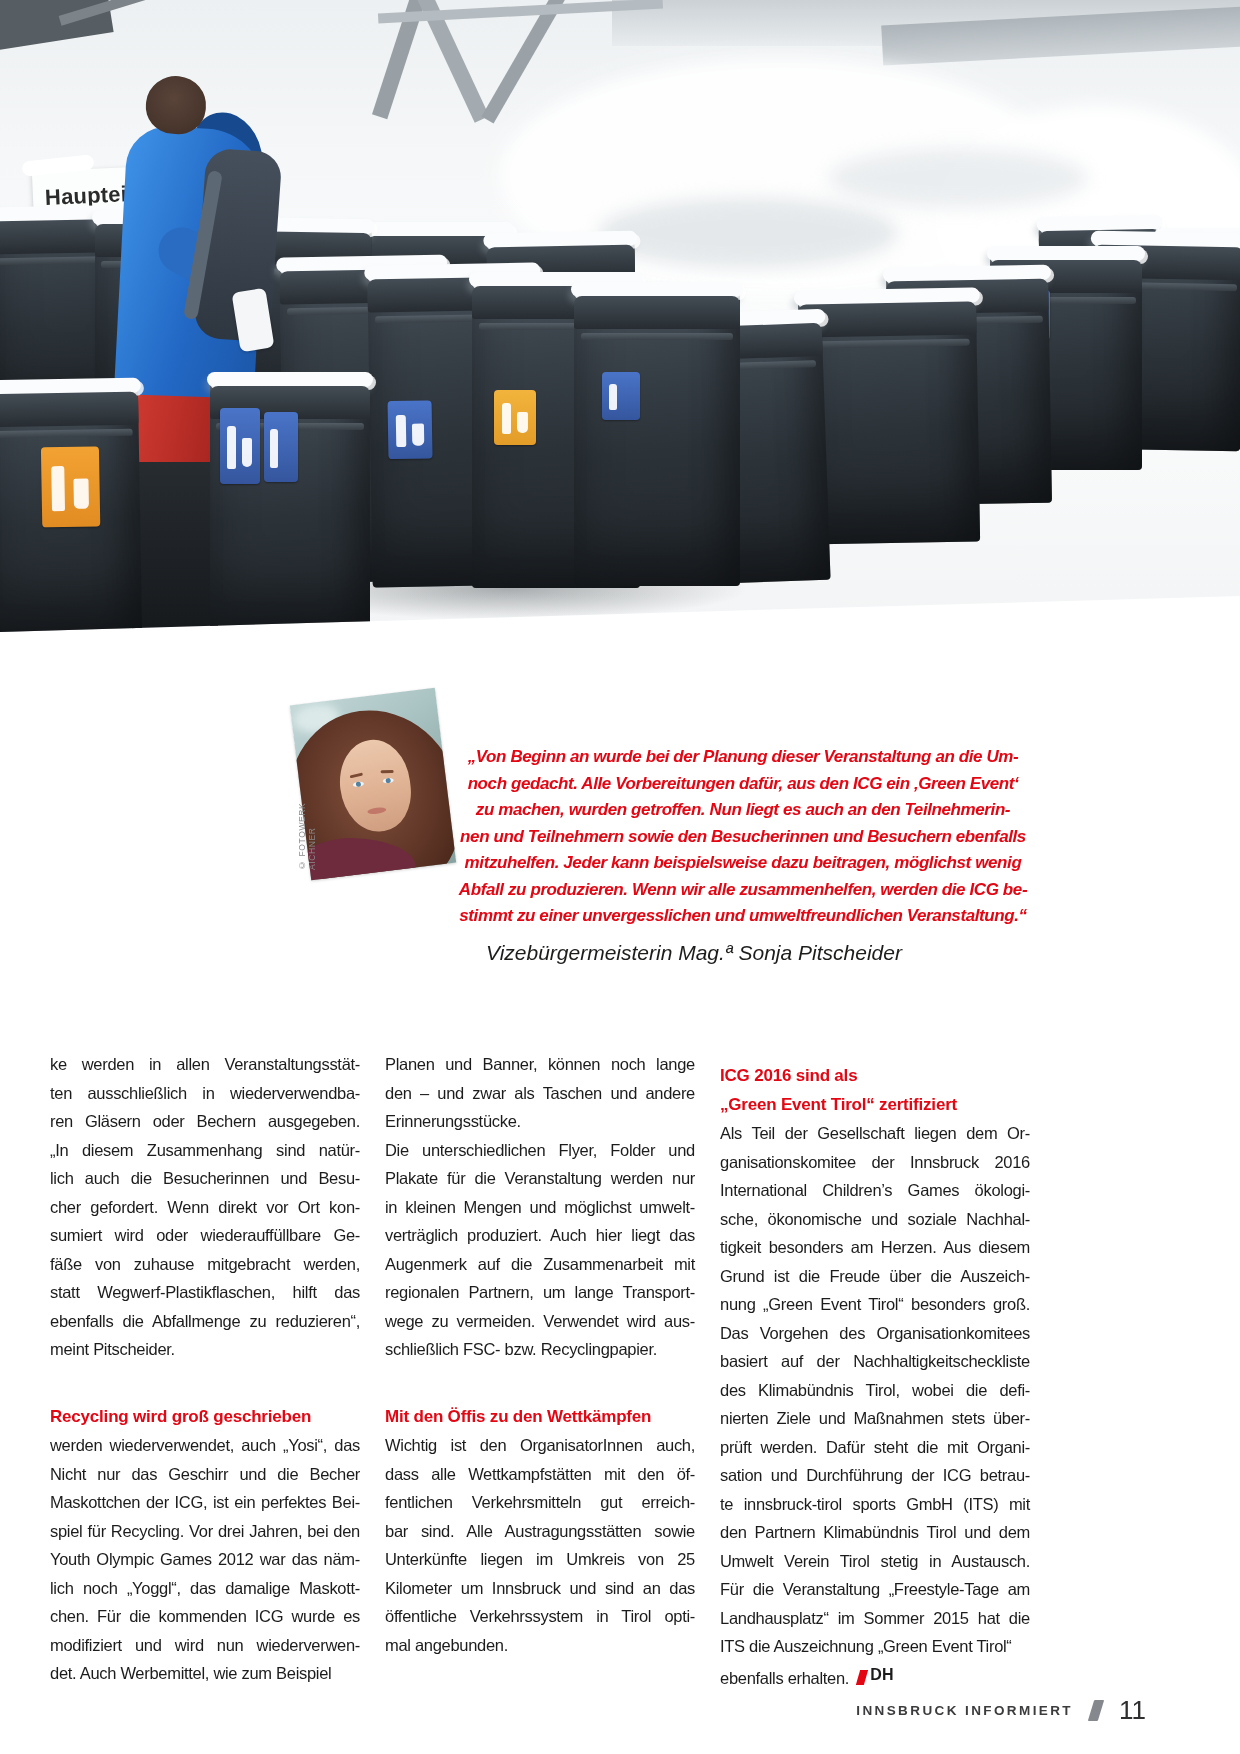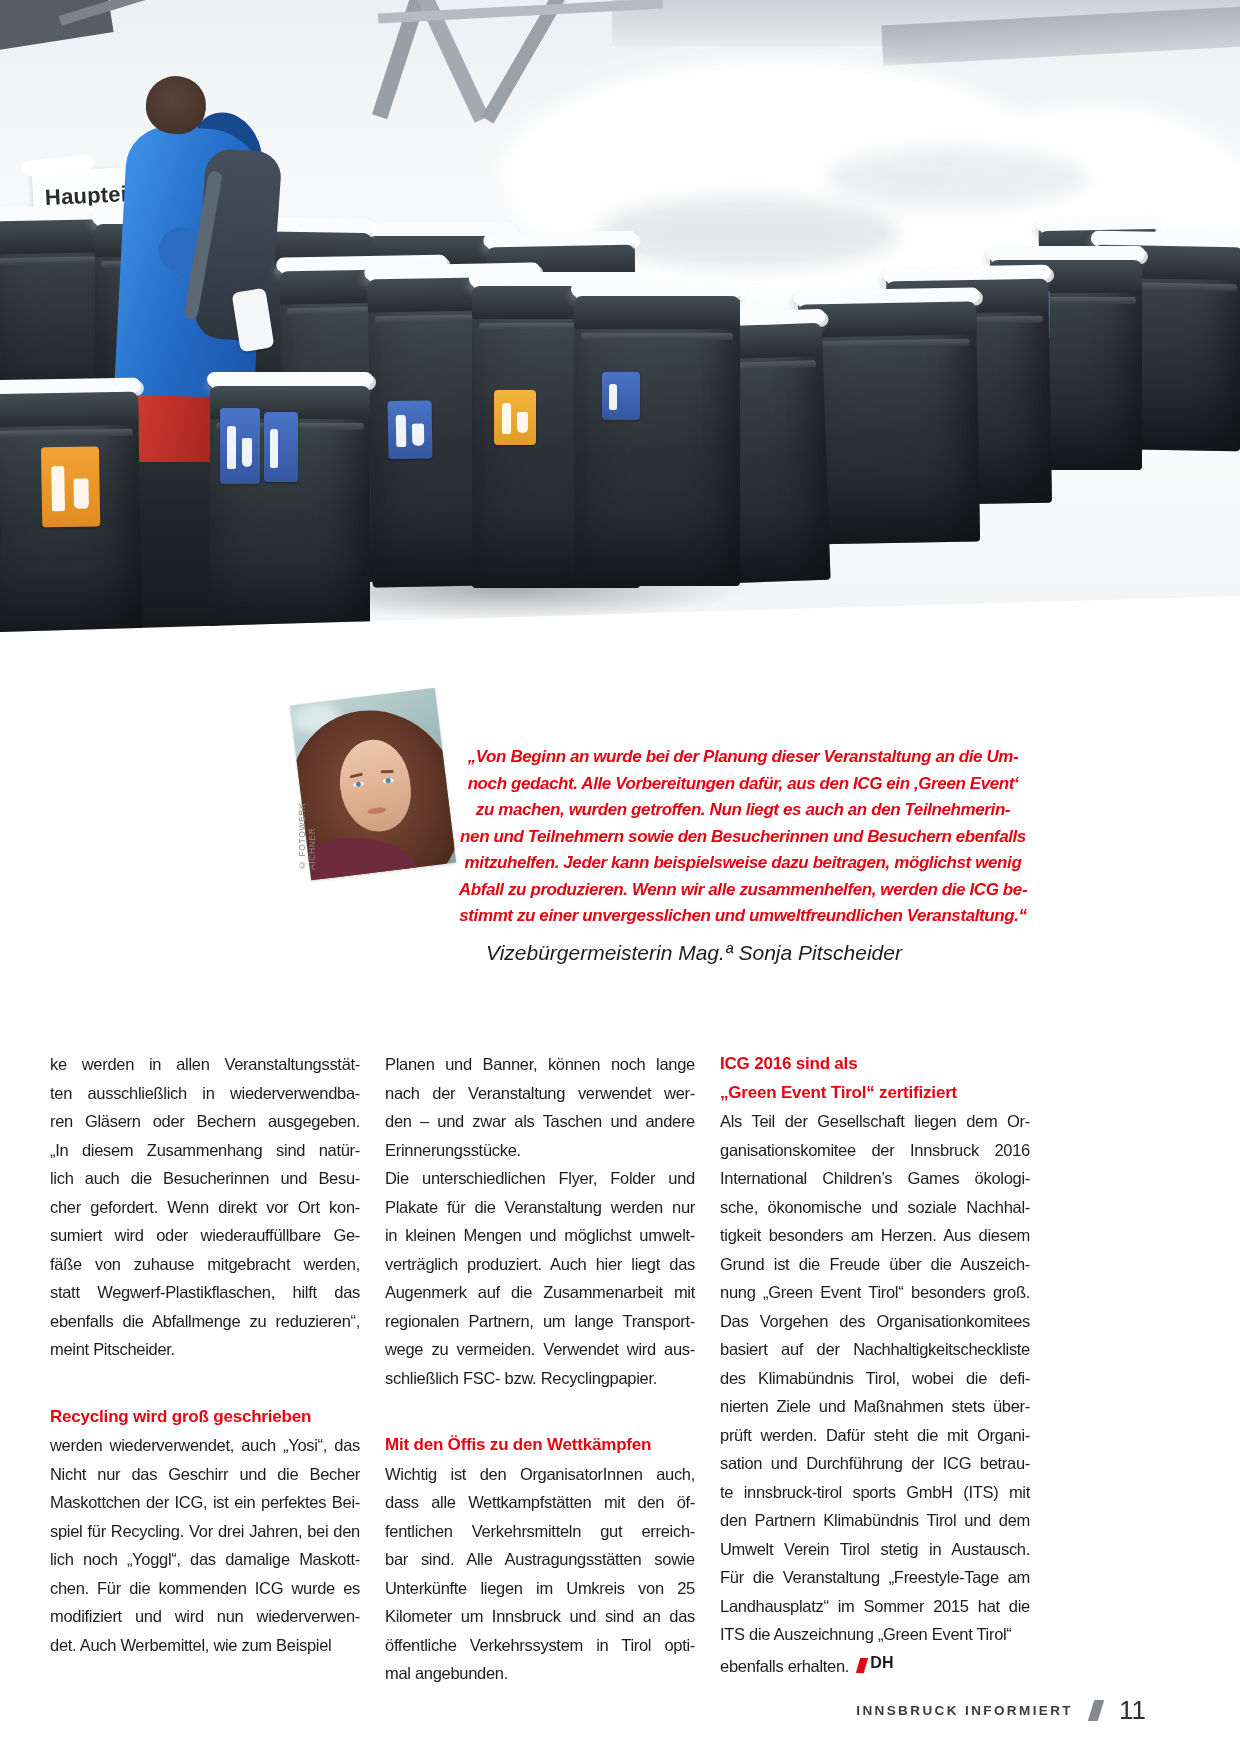--- a/index.html
+++ b/index.html
@@ -47,21 +47,21 @@
   .attribution { margin-top:11px; padding-left:46px; font-style:italic; font-size:21px; color:#1d1d1b; }
 
   
   .cols { position:absolute; left:50px; top:1050px; width:980px; display:grid;
           grid-template-columns:repeat(3,310px); column-gap:25px; }
   .ln { font-size:16.5px; line-height:28.5px; color:#1c1c1c; text-align:justify;
         text-align-last:justify; letter-spacing:-.3px; }
   .ln.last { text-align-last:left; }
   .colh { margin:39px 0 0 0; font-size:17px; line-height:28.5px; font-weight:bold;
           color:var(--accent,#e30613); letter-spacing:-.2px; }
-  .colh.first { margin-top:0; }
+  .colh.first { margin-top:12px; }
   .endmark { display:inline-block; width:8px; height:15px; background:var(--accent,#e30613);
              transform:skewX(-16deg); margin:0 4px 0 9px; vertical-align:-1px; }
   .byline { font-size:16px; font-weight:bold; color:#1c1c1c; vertical-align:4px; letter-spacing:.4px; }
 
   
   .footer { position:absolute; right:94px; top:1697px; display:flex; align-items:flex-end; gap:18px; }
   .fmag { font-size:13.5px; font-weight:bold; letter-spacing:2.4px; color:#3c3c3e; padding-bottom:5px; }
   .fslash { width:10px; height:21px; background:#85898d; transform:skewX(-17deg);
             border-radius:1px; margin-bottom:2px; }
   .fnum { font-size:26px; color:#2f2f31; line-height:1; }
@@ -271,30 +271,30 @@
           <div class="ln">statt Wegwerf-Plastikflaschen, hilft das</div>
           <div class="ln">ebenfalls die Abfallmenge zu reduzieren“,</div>
           <div class="ln last">meint Pitscheider.</div>
         </div>
       <h3 class="colh">Recycling wird groß geschrieben</h3>
       <div class="para">
           <div class="ln">werden wiederverwendet, auch „Yosi“, das</div>
           <div class="ln">Nicht nur das Geschirr und die Becher</div>
           <div class="ln">Maskottchen der ICG, ist ein perfektes Bei-</div>
           <div class="ln">spiel für Recycling. Vor drei Jahren, bei den</div>
+          <div class="ln">Youth Olympic Games 2012 war das näm-</div>
           <div class="ln">lich noch „Yoggl“, das damalige Maskott-</div>
           <div class="ln">chen. Für die kommenden ICG wurde es</div>
           <div class="ln">modifiziert und wird nun wiederverwen-</div>
           <div class="ln last">det. Auch Werbemittel, wie zum Beispiel</div>
         </div>
     </div>
     <div class="col">
       <div class="para">
           <div class="ln">Planen und Banner, können noch lange</div>
-          <div class="ln">nach der Veranstaltung verwendet wer-</div>
           <div class="ln">den – und zwar als Taschen und andere</div>
           <div class="ln last">Erinnerungsstücke.</div>
         </div>
       <div class="para">
           <div class="ln">Die unterschiedlichen Flyer, Folder und</div>
           <div class="ln">Plakate für die Veranstaltung werden nur</div>
           <div class="ln">in kleinen Mengen und möglichst umwelt-</div>
           <div class="ln">verträglich produziert. Auch hier liegt das</div>
           <div class="ln">Augenmerk auf die Zusammenarbeit mit</div>
           <div class="ln">regionalen Partnern, um lange Transport-</div>

